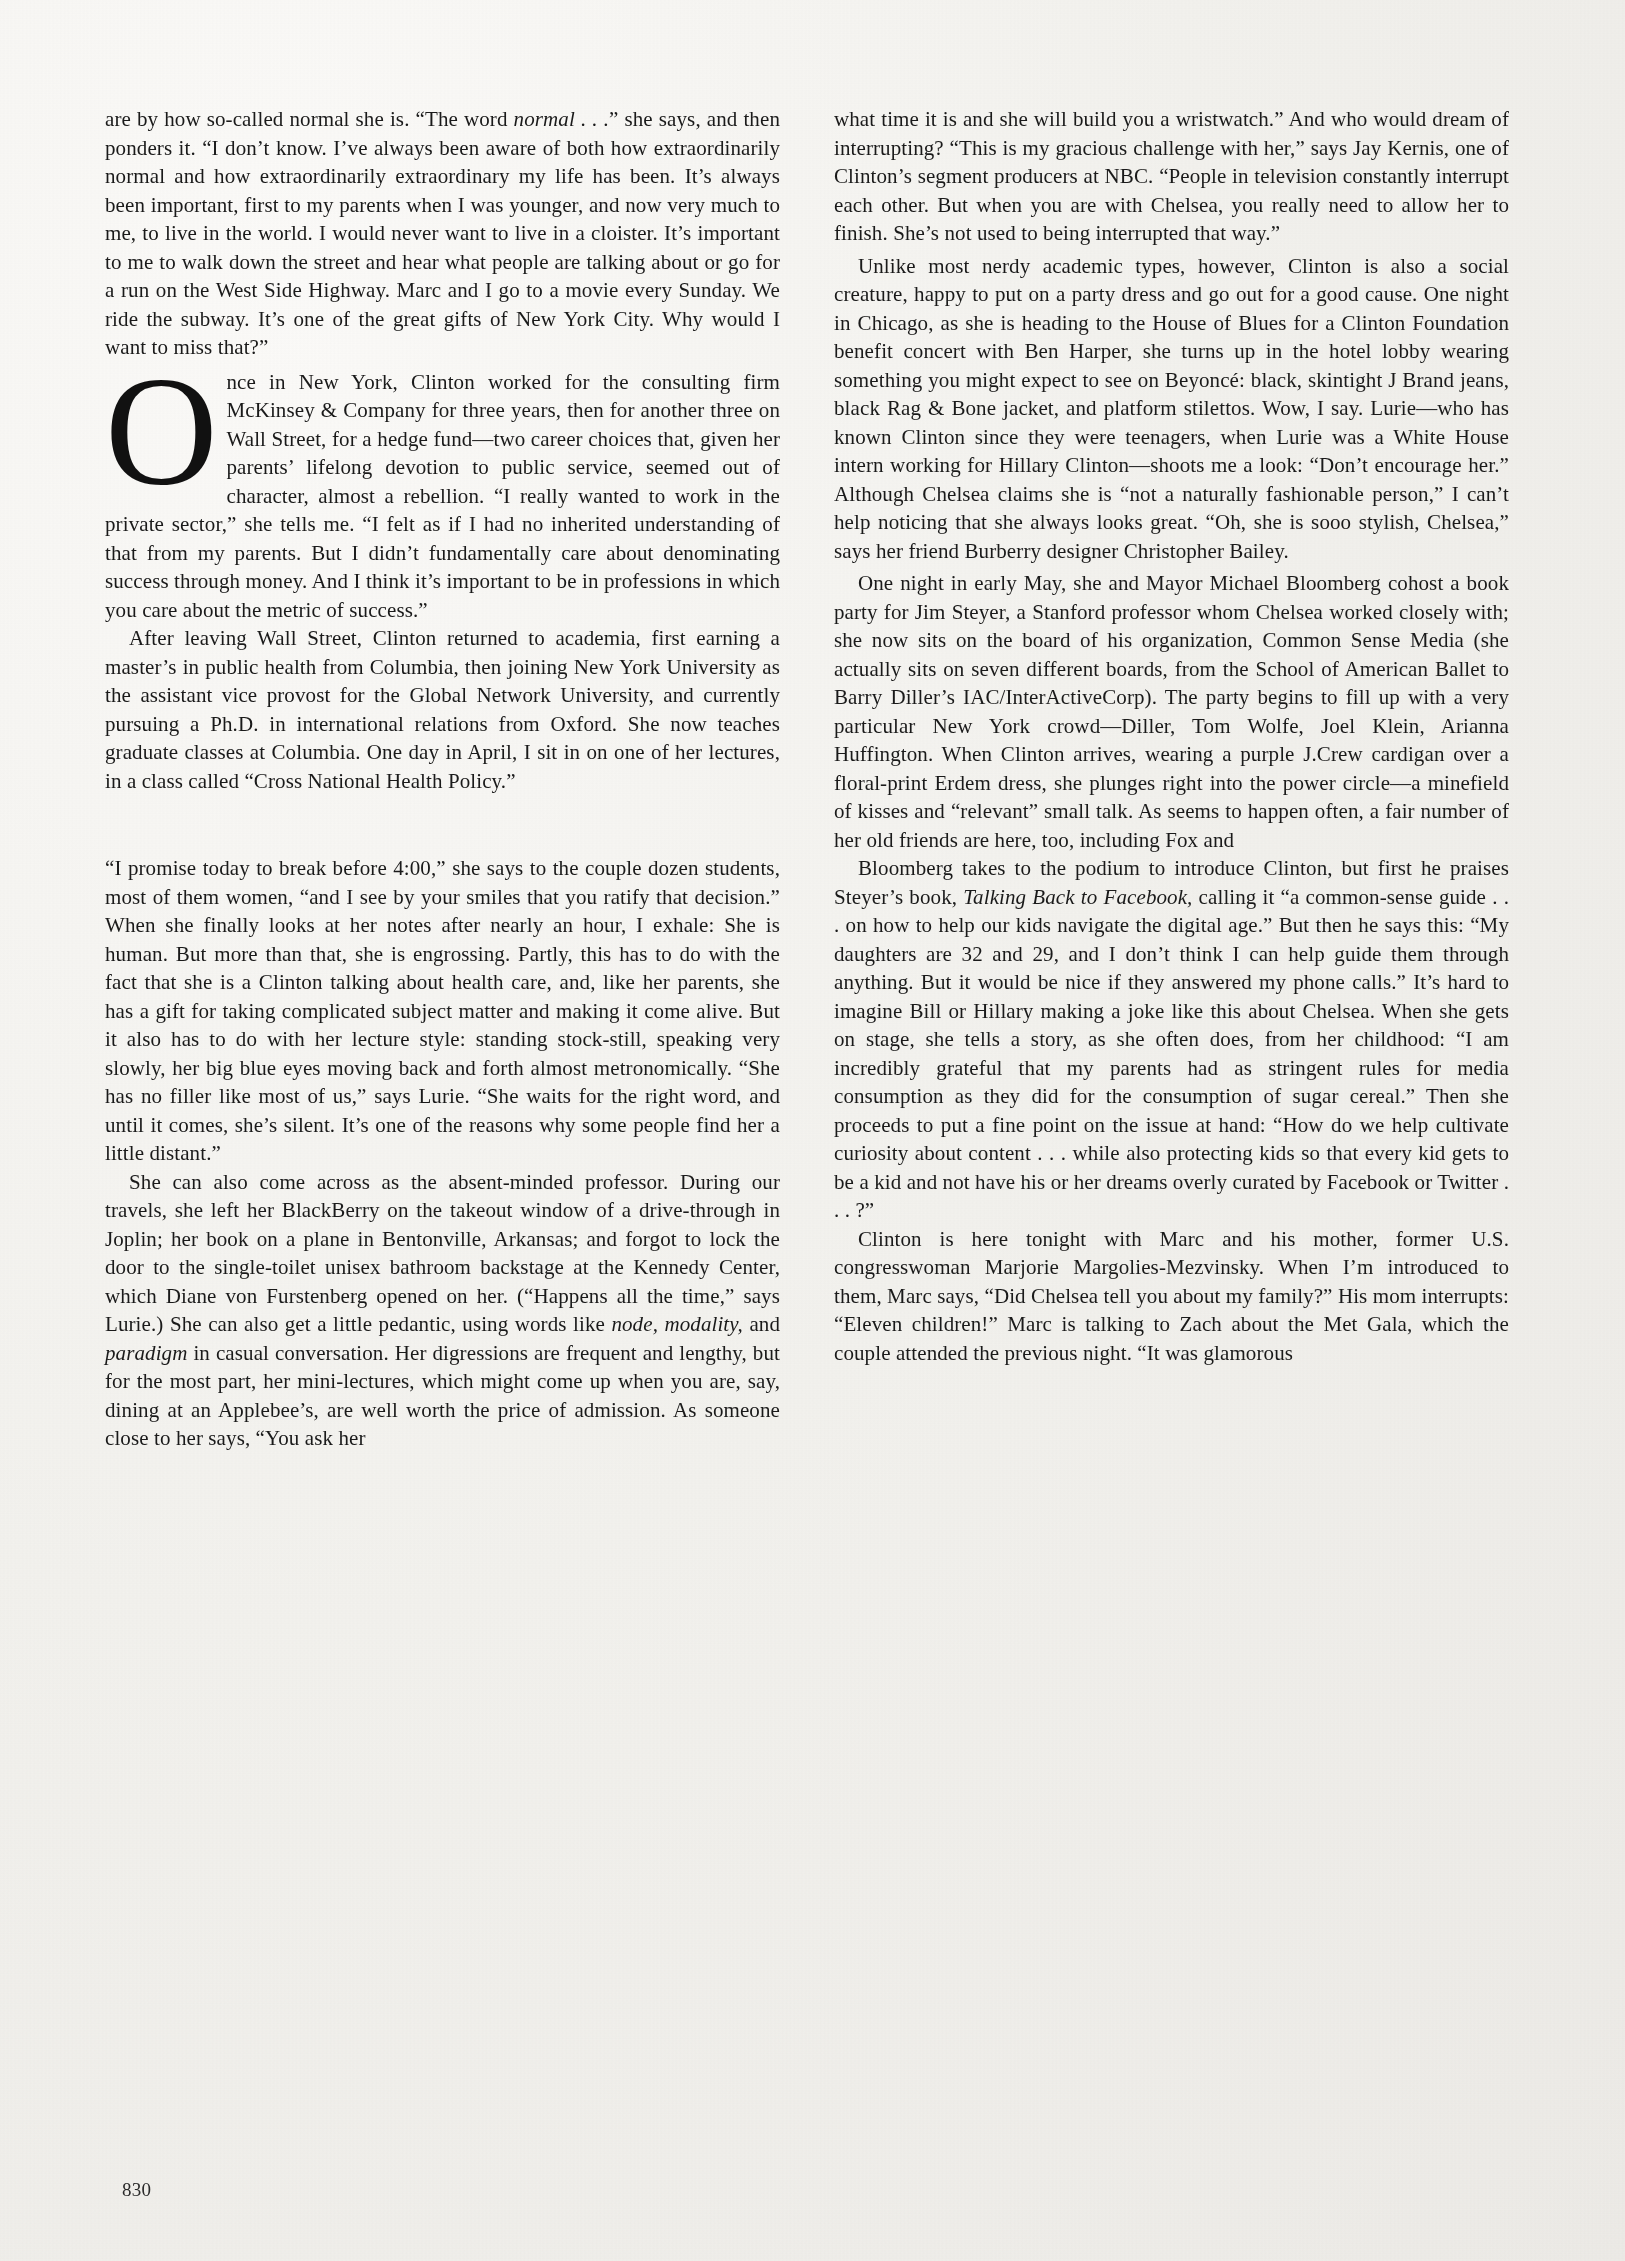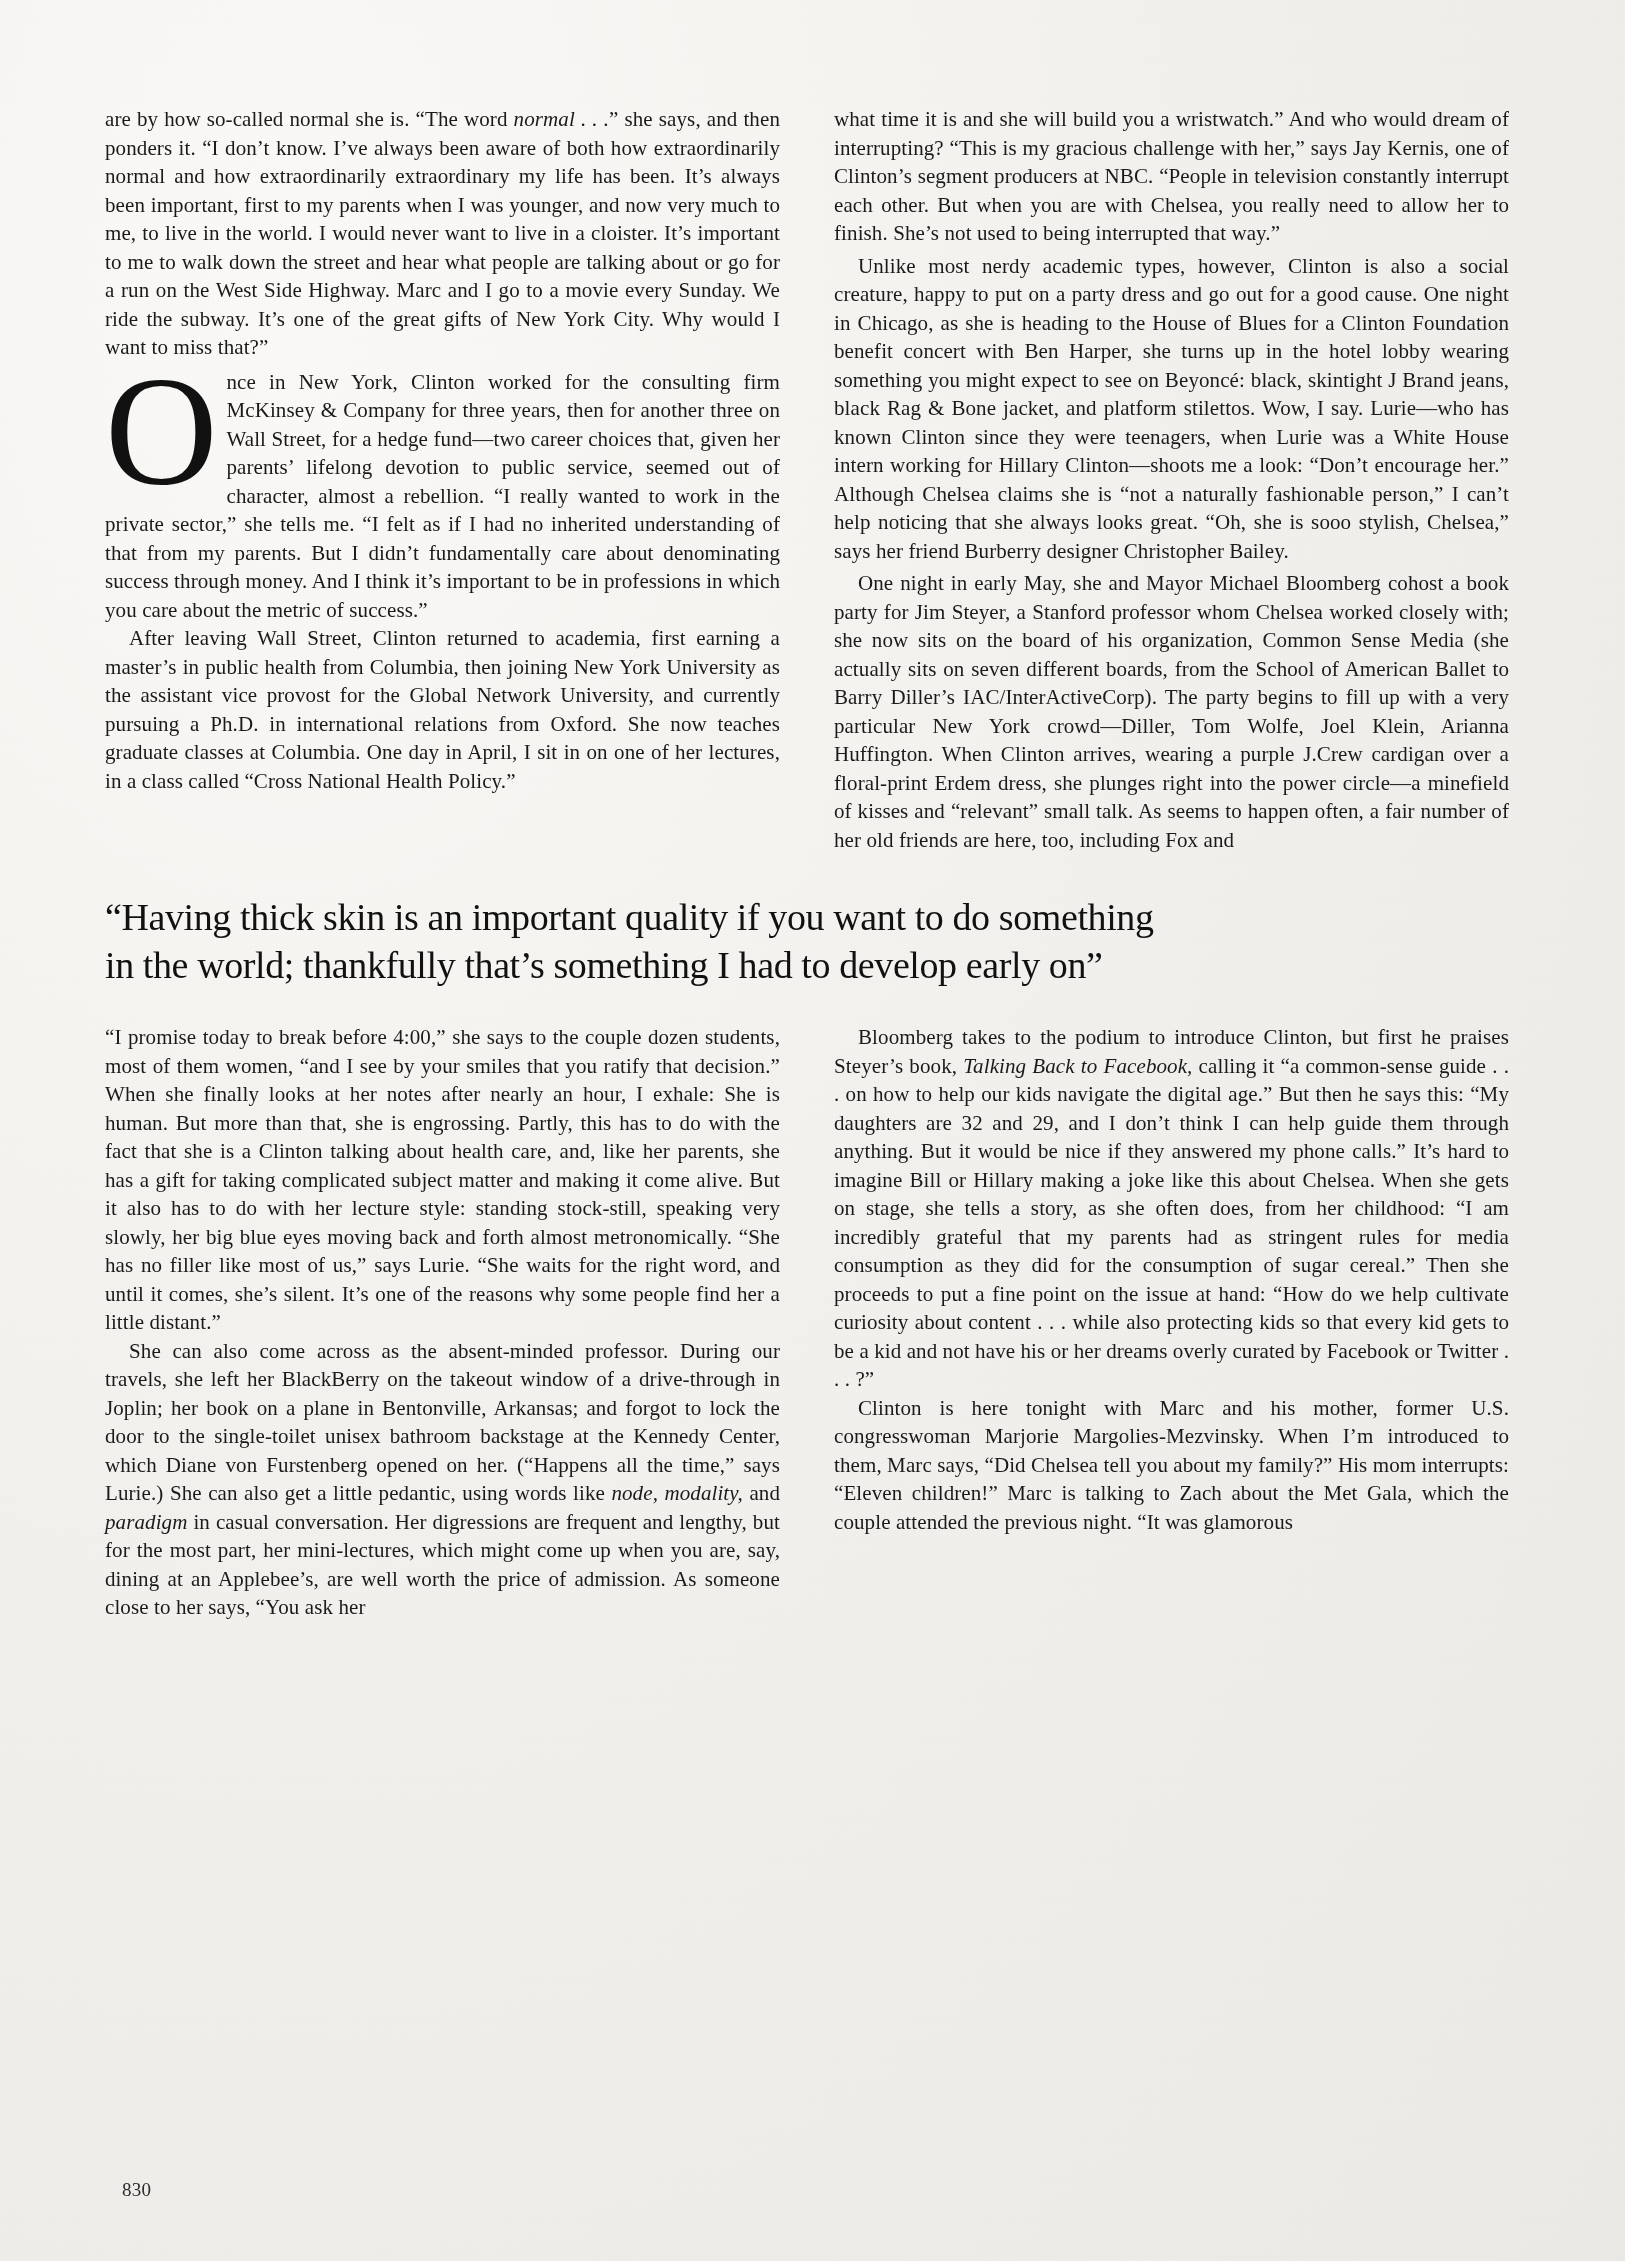--- a/index.html
+++ b/index.html
@@ -121,24 +121,20 @@
       </div>
 
       <div class="col">
         <p>what time it is and she will build you a wristwatch.” And who would dream of interrupting? “This is my gracious challenge with her,” says Jay Kernis, one of Clinton’s segment producers at NBC. “People in television constantly interrupt each other. But when you are with Chelsea, you really need to allow her to finish. She’s not used to being interrupted that way.”</p>
         <p class="indent">Unlike most nerdy academic types, however, Clinton is also a social creature, happy to put on a party dress and go out for a good cause. One night in Chicago, as she is heading to the House of Blues for a Clinton Foundation benefit concert with Ben Harper, she turns up in the hotel lobby wearing something you might expect to see on Beyoncé: black, skintight J Brand jeans, black Rag &amp; Bone jacket, and platform stilettos. Wow, I say. Lurie—who has known Clinton since they were teenagers, when Lurie was a White House intern working for Hillary Clinton—shoots me a look: “Don’t encourage her.” Although Chelsea claims she is “not a naturally fashionable person,” I can’t help noticing that she always looks great. “Oh, she is sooo stylish, Chelsea,” says her friend Burberry designer Christopher Bailey.</p>
         <p class="indent">One night in early May, she and Mayor Michael Bloomberg cohost a book party for Jim Steyer, a Stanford professor whom Chelsea worked closely with; she now sits on the board of his organization, Common Sense Media (she actually sits on seven different boards, from the School of American Ballet to Barry Diller’s IAC/InterActiveCorp). The party begins to fill up with a very particular New York crowd—Diller, Tom Wolfe, Joel Klein, Arianna Huffington. When Clinton arrives, wearing a purple J.Crew cardigan over a floral-print Erdem dress, she plunges right into the power circle—a minefield of kisses and “relevant” small talk. As seems to happen often, a fair number of her old friends are here, too, including Fox and</p>
       </div>
 
     </div>
 
-    <div class="pullquote">
-      <span class="line">“Having thick skin is an important quality if you want to do something</span>
-      <span class="line">in the world; thankfully that’s something I had to develop early on”</span>
-    </div>
 
     <div class="cols lower-block">
 
       <div class="col">
         <p>“I promise today to break before 4:00,” she says to the couple dozen students, most of them women, “and I see by your smiles that you ratify that decision.” When she finally looks at her notes after nearly an hour, I exhale: She is human. But more than that, she is engrossing. Partly, this has to do with the fact that she is a Clinton talking about health care, and, like her parents, she has a gift for taking complicated subject matter and making it come alive. But it also has to do with her lecture style: standing stock-still, speaking very slowly, her big blue eyes moving back and forth almost metronomically. “She has no filler like most of us,” says Lurie. “She waits for the right word, and until it comes, she’s silent. It’s one of the reasons why some people find her a little distant.”</p>
         <p class="indent">She can also come across as the absent-minded professor. During our travels, she left her BlackBerry on the takeout window of a drive-through in Joplin; her book on a plane in Bentonville, Arkansas; and forgot to lock the door to the single-toilet unisex bathroom backstage at the Kennedy Center, which Diane von Furstenberg opened on her. (“Happens all the time,” says Lurie.) She can also get a little pedantic, using words like <em>node, modality,</em> and <em>paradigm</em> in casual conversation. Her digressions are frequent and lengthy, but for the most part, her mini-lectures, which might come up when you are, say, dining at an Applebee’s, are well worth the price of admission. As someone close to her says, “You ask her</p>
       </div>
 
       <div class="col">
         <p class="indent">Bloomberg takes to the podium to introduce Clinton, but first he praises Steyer’s book, <em>Talking Back to Facebook,</em> calling it “a common-sense guide . . . on how to help our kids navigate the digital age.” But then he says this: “My daughters are 32 and 29, and I don’t think I can help guide them through anything. But it would be nice if they answered my phone calls.” It’s hard to imagine Bill or Hillary making a joke like this about Chelsea. When she gets on stage, she tells a story, as she often does, from her childhood: “I am incredibly grateful that my parents had as stringent rules for media consumption as they did for the consumption of sugar cereal.” Then she proceeds to put a fine point on the issue at hand: “How do we help cultivate curiosity about content . . . while also protecting kids so that every kid gets to be a kid and not have his or her dreams overly curated by Facebook or Twitter . . . ?”</p>

